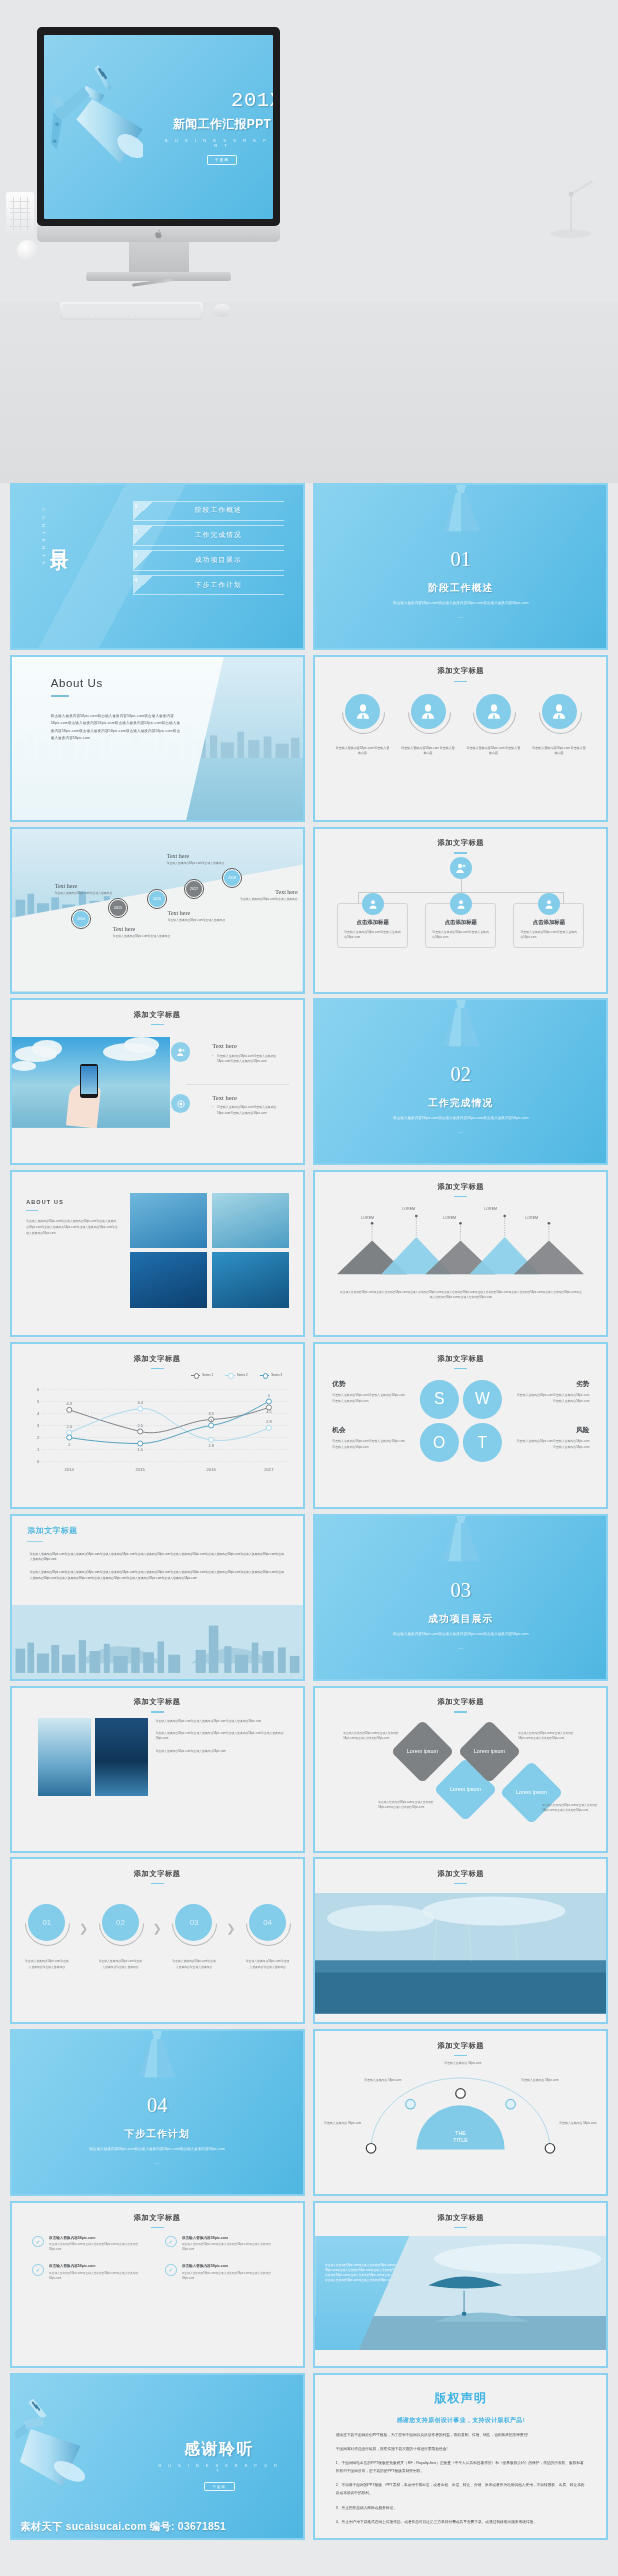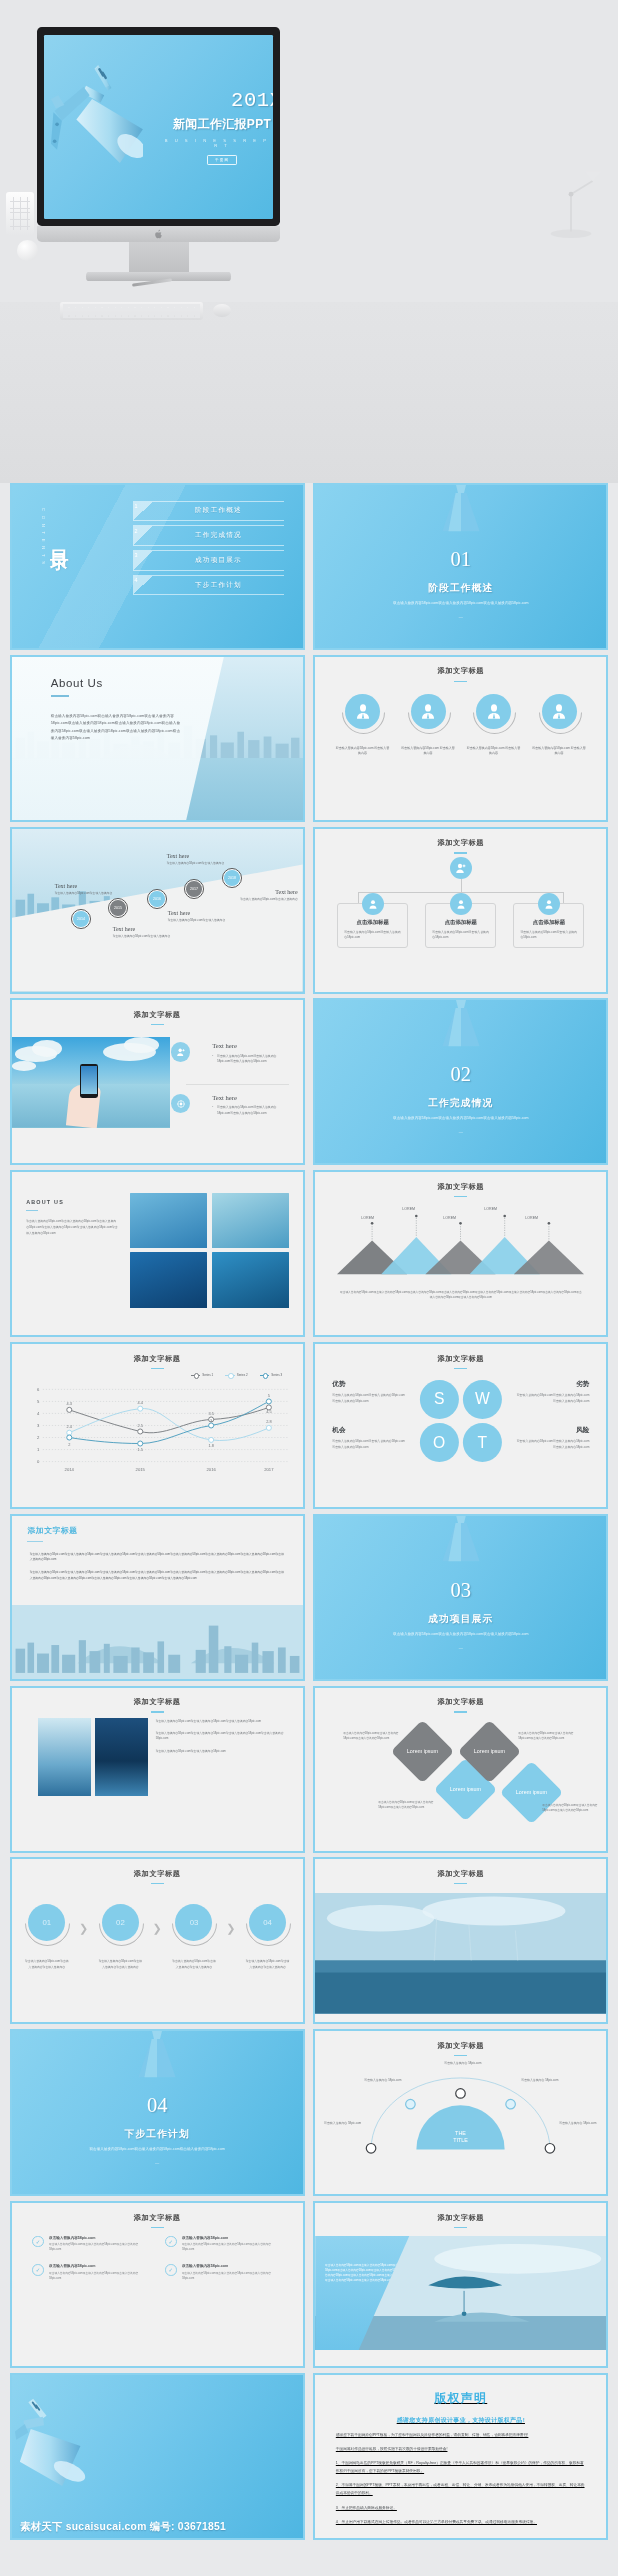--- a/index.html
+++ b/index.html
@@ -271,21 +271,21 @@
   .th-txt{position:absolute;left:144px;top:64px;width:127px;text-align:center;}
   .th-txt h2{font-size:15.7px;color:#fff;font-weight:bold;letter-spacing:1.8px;
      text-shadow:1.2px 1.2px 1.8px rgba(60,110,140,.4);}
   .th-txt .en{font-size:3.9px;color:rgba(255,255,255,.8);letter-spacing:3px;margin-top:3.6px;}
   .th-txt .badge{display:inline-block;margin-top:8.5px;padding:1.8px 7.8px;font-size:3.3px;color:#fff;
      border:0.6px solid rgba(255,255,255,.85);border-radius:1.2px;letter-spacing:1.2px;}
   .wm{position:absolute;left:8.5px;bottom:3.6px;font-size:10.3px;font-weight:bold;color:#fff;
      letter-spacing:0.3px;text-shadow:0 0.6px 1.2px rgba(40,90,120,.35);white-space:nowrap;}
 
   
-  .cp{position:absolute;inset:0;padding:15.7px 20.5px;text-decoration:underline;}
+  .cp{position:absolute;inset:0;padding:15.7px 20.5px;}
   .cp h2{text-align:center;font-size:12px;color:#3fb3e3;font-weight:bold;letter-spacing:1.2px;}
   .cp h3{text-align:center;font-size:6px;color:#3fb3e3;font-weight:bold;margin-top:8.5px;letter-spacing:0.3px;}
   .cp p{font-size:3.7px;color:#44484c;line-height:2.1;margin-top:6.6px;}
 </style>
 </head>
 <body>
 
 <div class="hero">
   <div class="desk"></div>
 
@@ -1093,20 +1093,25 @@
         </defs>
         <path d="M30 6 L52 34 L44 40 L22 12 Z" fill="#bfe6f5"></path>
         <rect x="31" y="10" width="3" height="14" rx="1.5" fill="#3e7fa3" transform="rotate(-35 32 17)"></rect>
         <rect x="36" y="15" width="3" height="12" rx="1.5" fill="#3e7fa3" transform="rotate(-35 37 21)"></rect>
         <path d="M14 42 L46 36 L48 50 L16 56 Z" fill="#94d2ee"></path>
         <path d="M0 60 L16 48 L22 62 L2 74 Z" fill="#7cc6e7"></path>
         <path d="M26 56 L108 84 L78 150 L8 110 Z" fill="url(#tg)"></path>
         <ellipse cx="90" cy="126" rx="28" ry="13" fill="#ddf1fb" opacity=".8" transform="rotate(26 90 126)"></ellipse>
       </svg>
     </div>
+    <div class="th-txt">
+      <h2>感谢聆听</h2>
+      <div class="en">B U S I N E S S   R E P O R T</div>
+      <div class="badge">千图网</div>
+    </div>
     <div class="wm">素材天下 sucaisucai.com 编号: 03671851</div>
   </div>
 
   <div class="slide">
     <div class="cp">
       <h2>版权声明</h2>
       <h3>感谢您支持原创设计事业，支持设计版权产品!</h3>
       <p>感谢您下载千图网原创PPT模板，为了您和千图网以及原创作者的利益，请勿复制、传播、销售，否则将承担法律责任!</p>
       <p>千图网将对作品进行维权，按照传播下载次数的十倍进行索取赔偿金!</p>
       <p>1、千图网网站出售的PPT模版是免版税类（RF：Royalty-free）正版受《中华人民共和国著作法》和《世界版权公约》的保护，作品的所有权、版权和著作权归千图网所有，您下载的是PPT模版素材使用权。</p>

